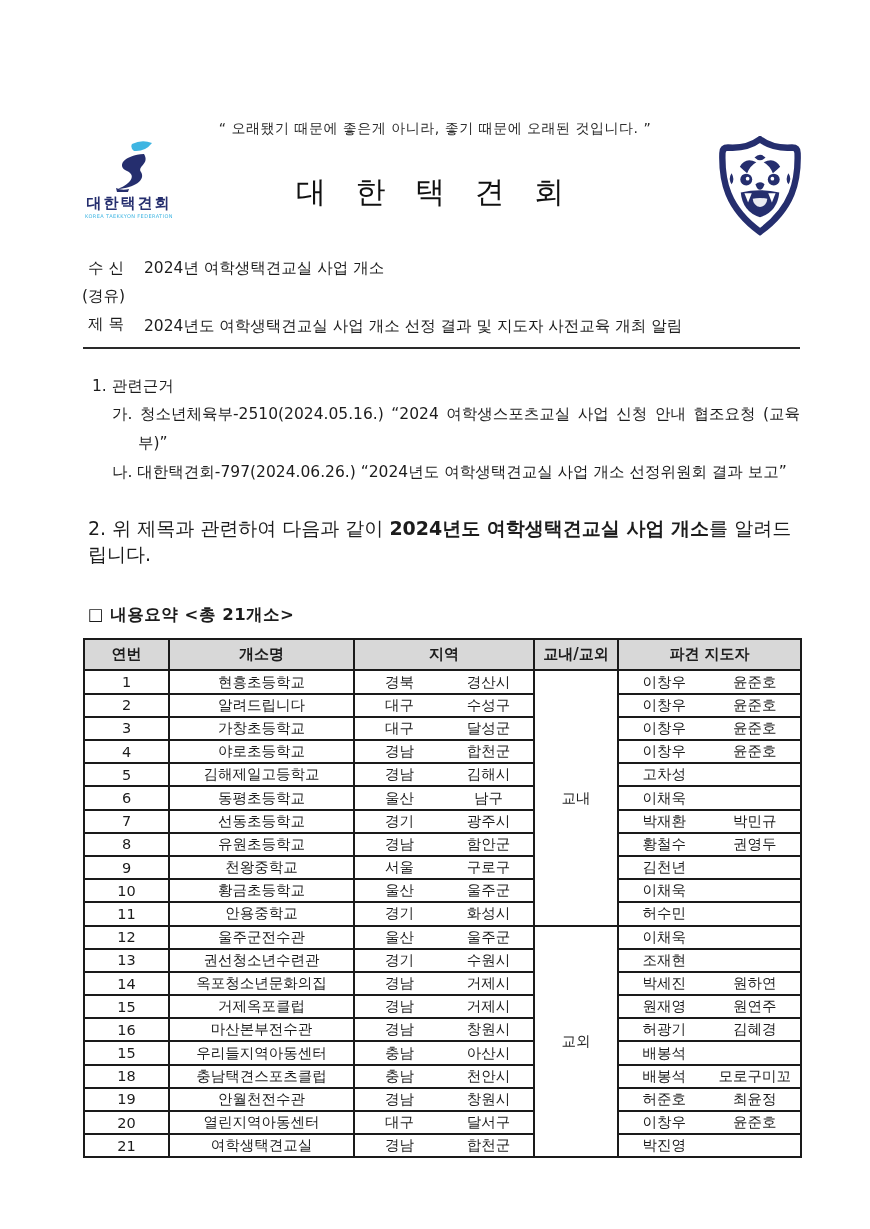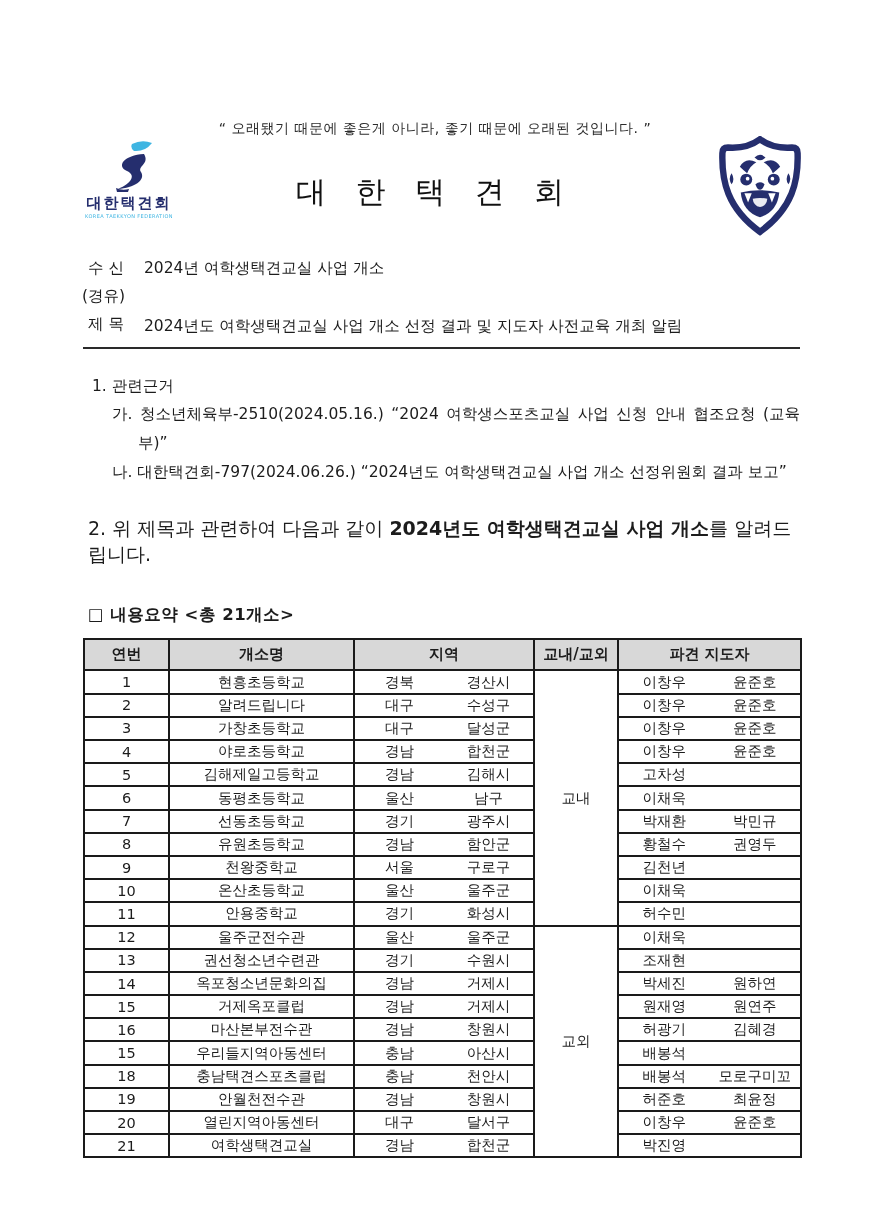--- a/index.html
+++ b/index.html
@@ -182,21 +182,21 @@
           <td class="coach"><span class="half">황철수</span><span class="half">권영두</span></td>
         </tr>
         <tr>
           <td class="num">9</td>
           <td class="site">천왕중학교</td>
           <td class="region"><span class="half">서울</span><span class="half">구로구</span></td>
           <td class="coach"><span class="half">김천년</span><span class="half"></span></td>
         </tr>
         <tr>
           <td class="num">10</td>
-          <td class="site">온산초등학교</td>
+          <td class="site">황금초등학교</td>
           <td class="region"><span class="half">울산</span><span class="half">울주군</span></td>
           <td class="coach"><span class="half">이채욱</span><span class="half"></span></td>
         </tr>
         <tr>
           <td class="num">11</td>
           <td class="site">안용중학교</td>
           <td class="region"><span class="half">경기</span><span class="half">화성시</span></td>
           <td class="coach"><span class="half">허수민</span><span class="half"></span></td>
         </tr>
         <tr>

